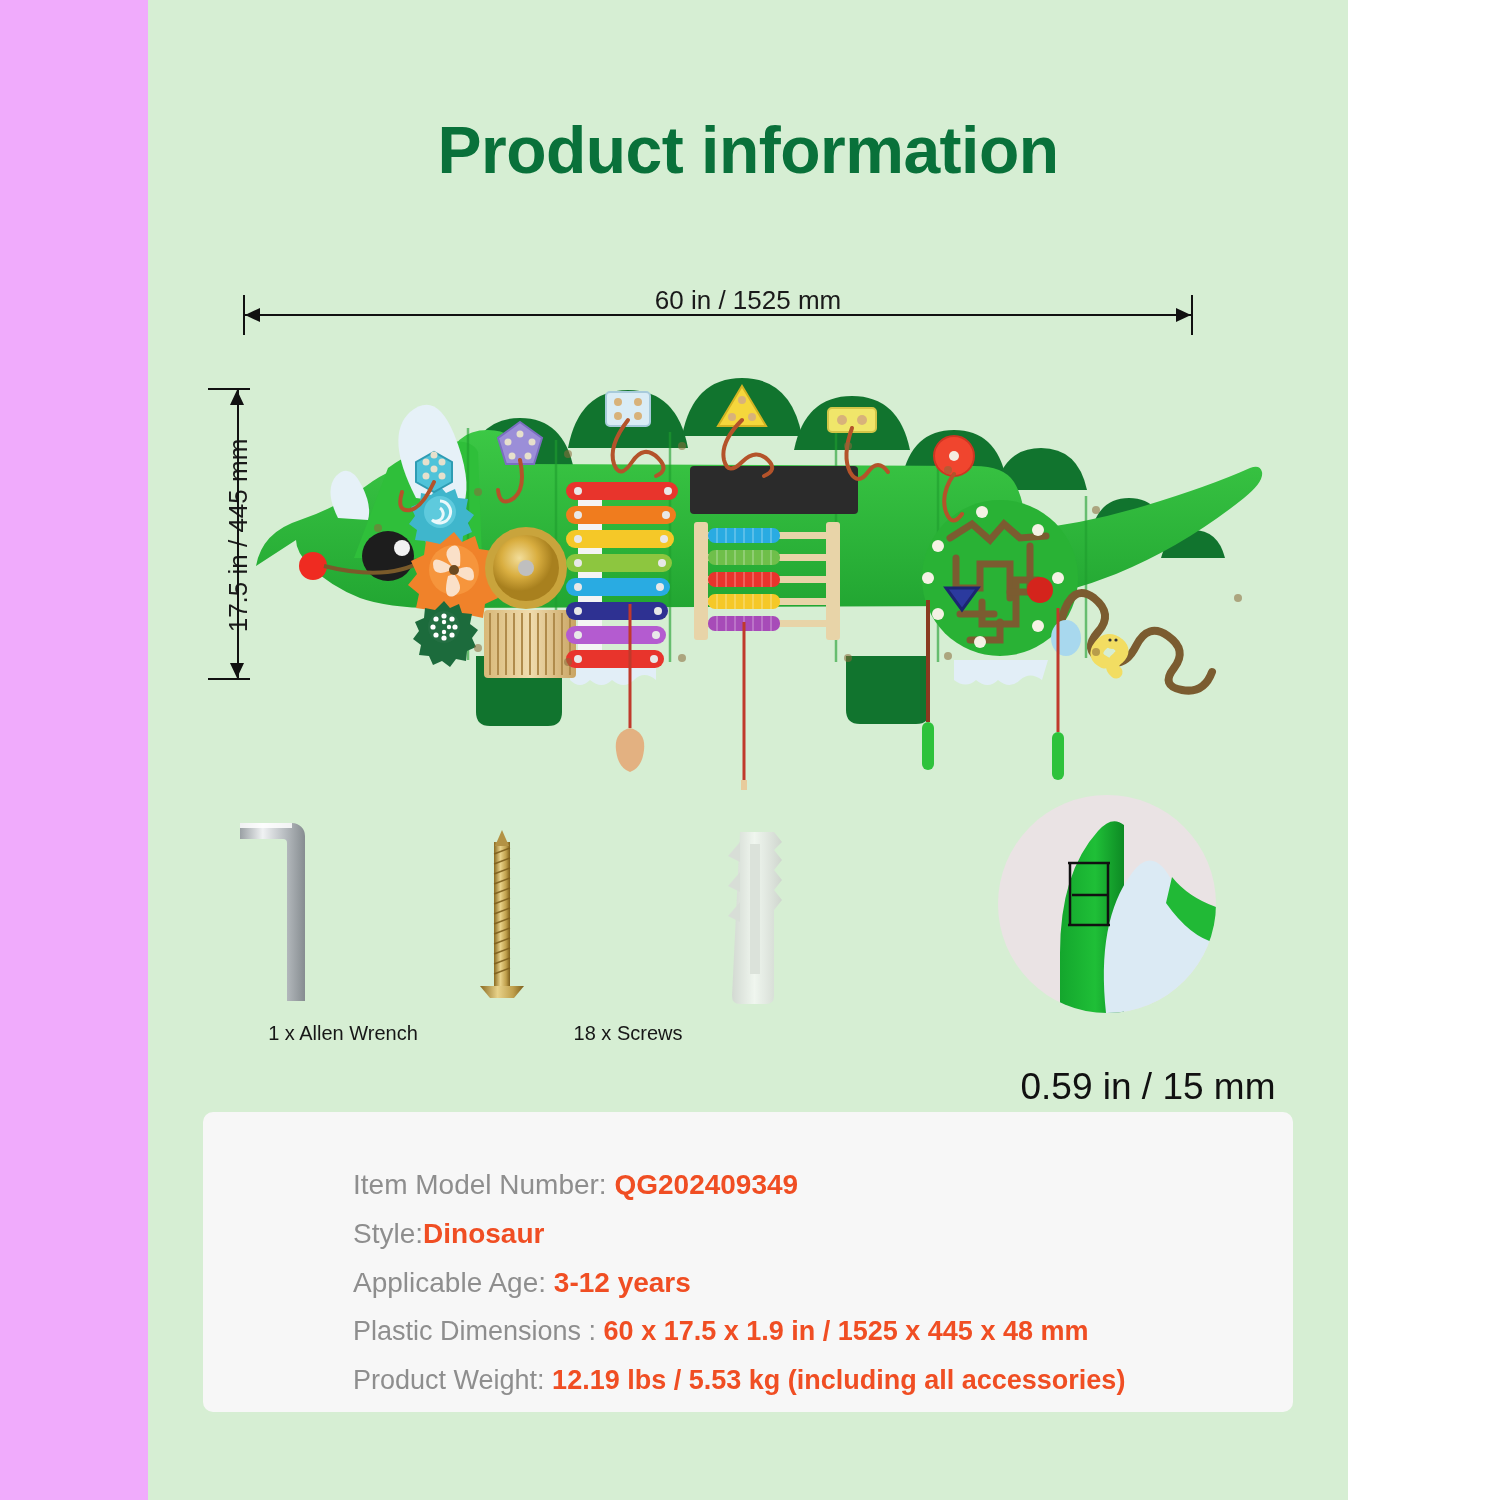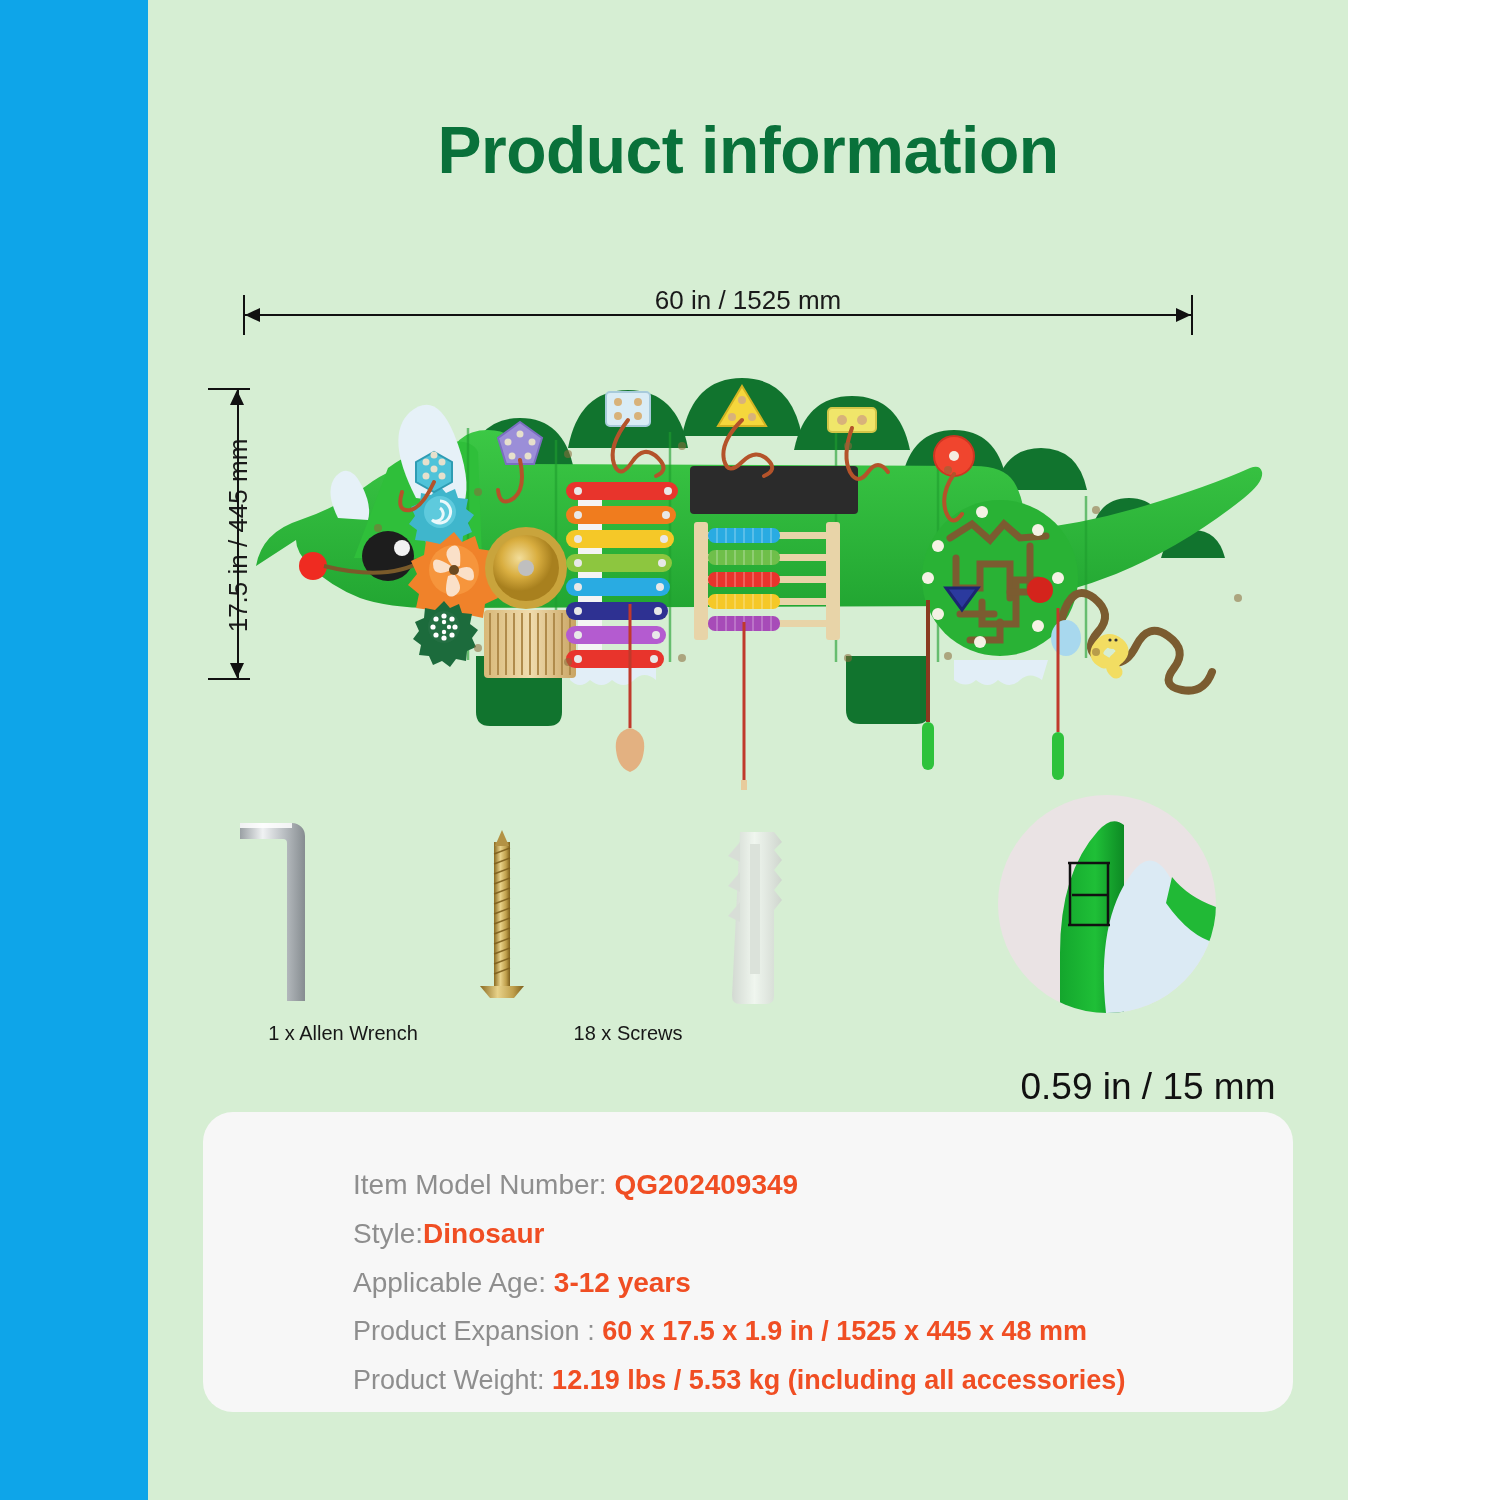--- a/index.html
+++ b/index.html
@@ -6,21 +6,21 @@
   html, body { width: 1500px; height: 1500px; }
   body {
     background: #ffffff;
     font-family: "Liberation Sans", sans-serif;
     overflow: hidden;
   }
   #page {
     position: relative;
     width: 1204px;
     height: 1500px;
-    background: #0ea5e9;
+    background: #f0abfc;
   }
   #canvas {
     position: absolute;
     left: 148px;
     top: 0;
     width: 1200px;
     height: 1500px;
     background: #d6eed3;
   }
   
@@ -90,21 +90,21 @@
     background: #eae3e4;
     overflow: hidden;
   }
 
   
   #spec-card {
     position: absolute;
     left: 55px; top: 1112px;
     width: 1090px; height: 300px;
     background: #f7f7f7;
-    border-radius: 30px;
+    border-radius: 10px;
   }
   #spec-list {
     position: absolute;
     left: 150px; top: 48px;
     width: 900px;
   }
   .spec-row {
     font-size: 28px;
     line-height: 49px;
     color: #8e8e8e;
@@ -578,21 +578,21 @@
         <div class="spec-row">
           <span>Item Model Number: </span><span class="spec-val">QG202409349</span>
         </div>
         <div class="spec-row">
           <span>Style:</span><span class="spec-val">Dinosaur</span>
         </div>
         <div class="spec-row">
           <span>Applicable Age: </span><span class="spec-val">3-12 years</span>
         </div>
         <div class="spec-row small">
-          <span>Product Expansion : </span><span class="spec-val">60 x 17.5 x 1.9 in / 1525 x 445 x 48 mm</span>
+          <span>Plastic Dimensions : </span><span class="spec-val">60 x 17.5 x 1.9 in / 1525 x 445 x 48 mm</span>
         </div>
         <div class="spec-row small">
           <span>Product Weight:  </span><span class="spec-val">12.19 lbs / 5.53 kg (including all accessories)</span>
         </div>
       </div>
     </div>
 
   </div>
 </div>
 

